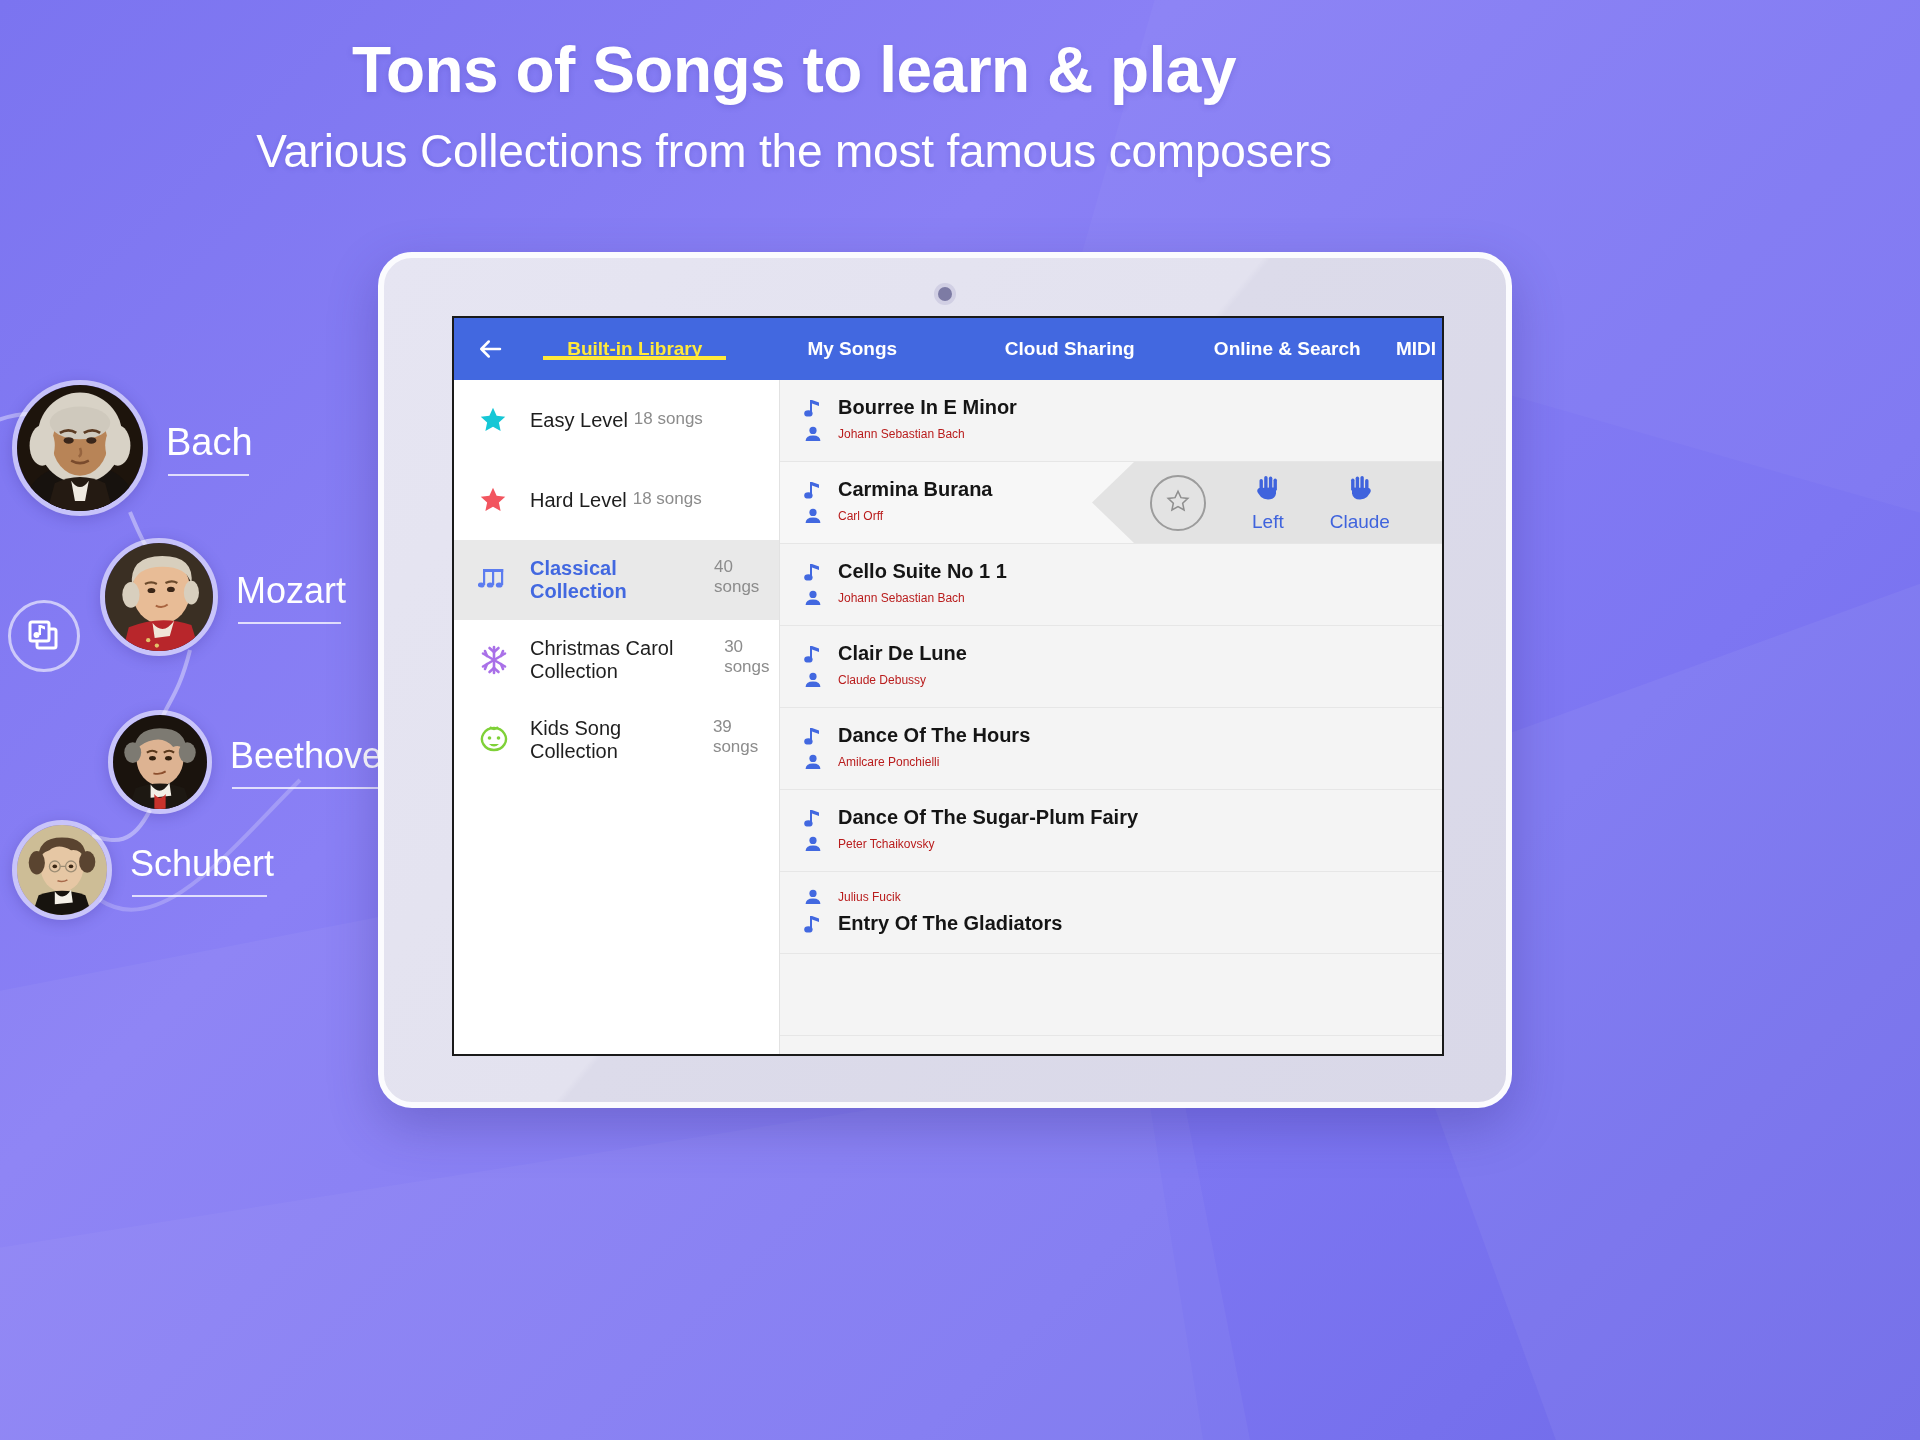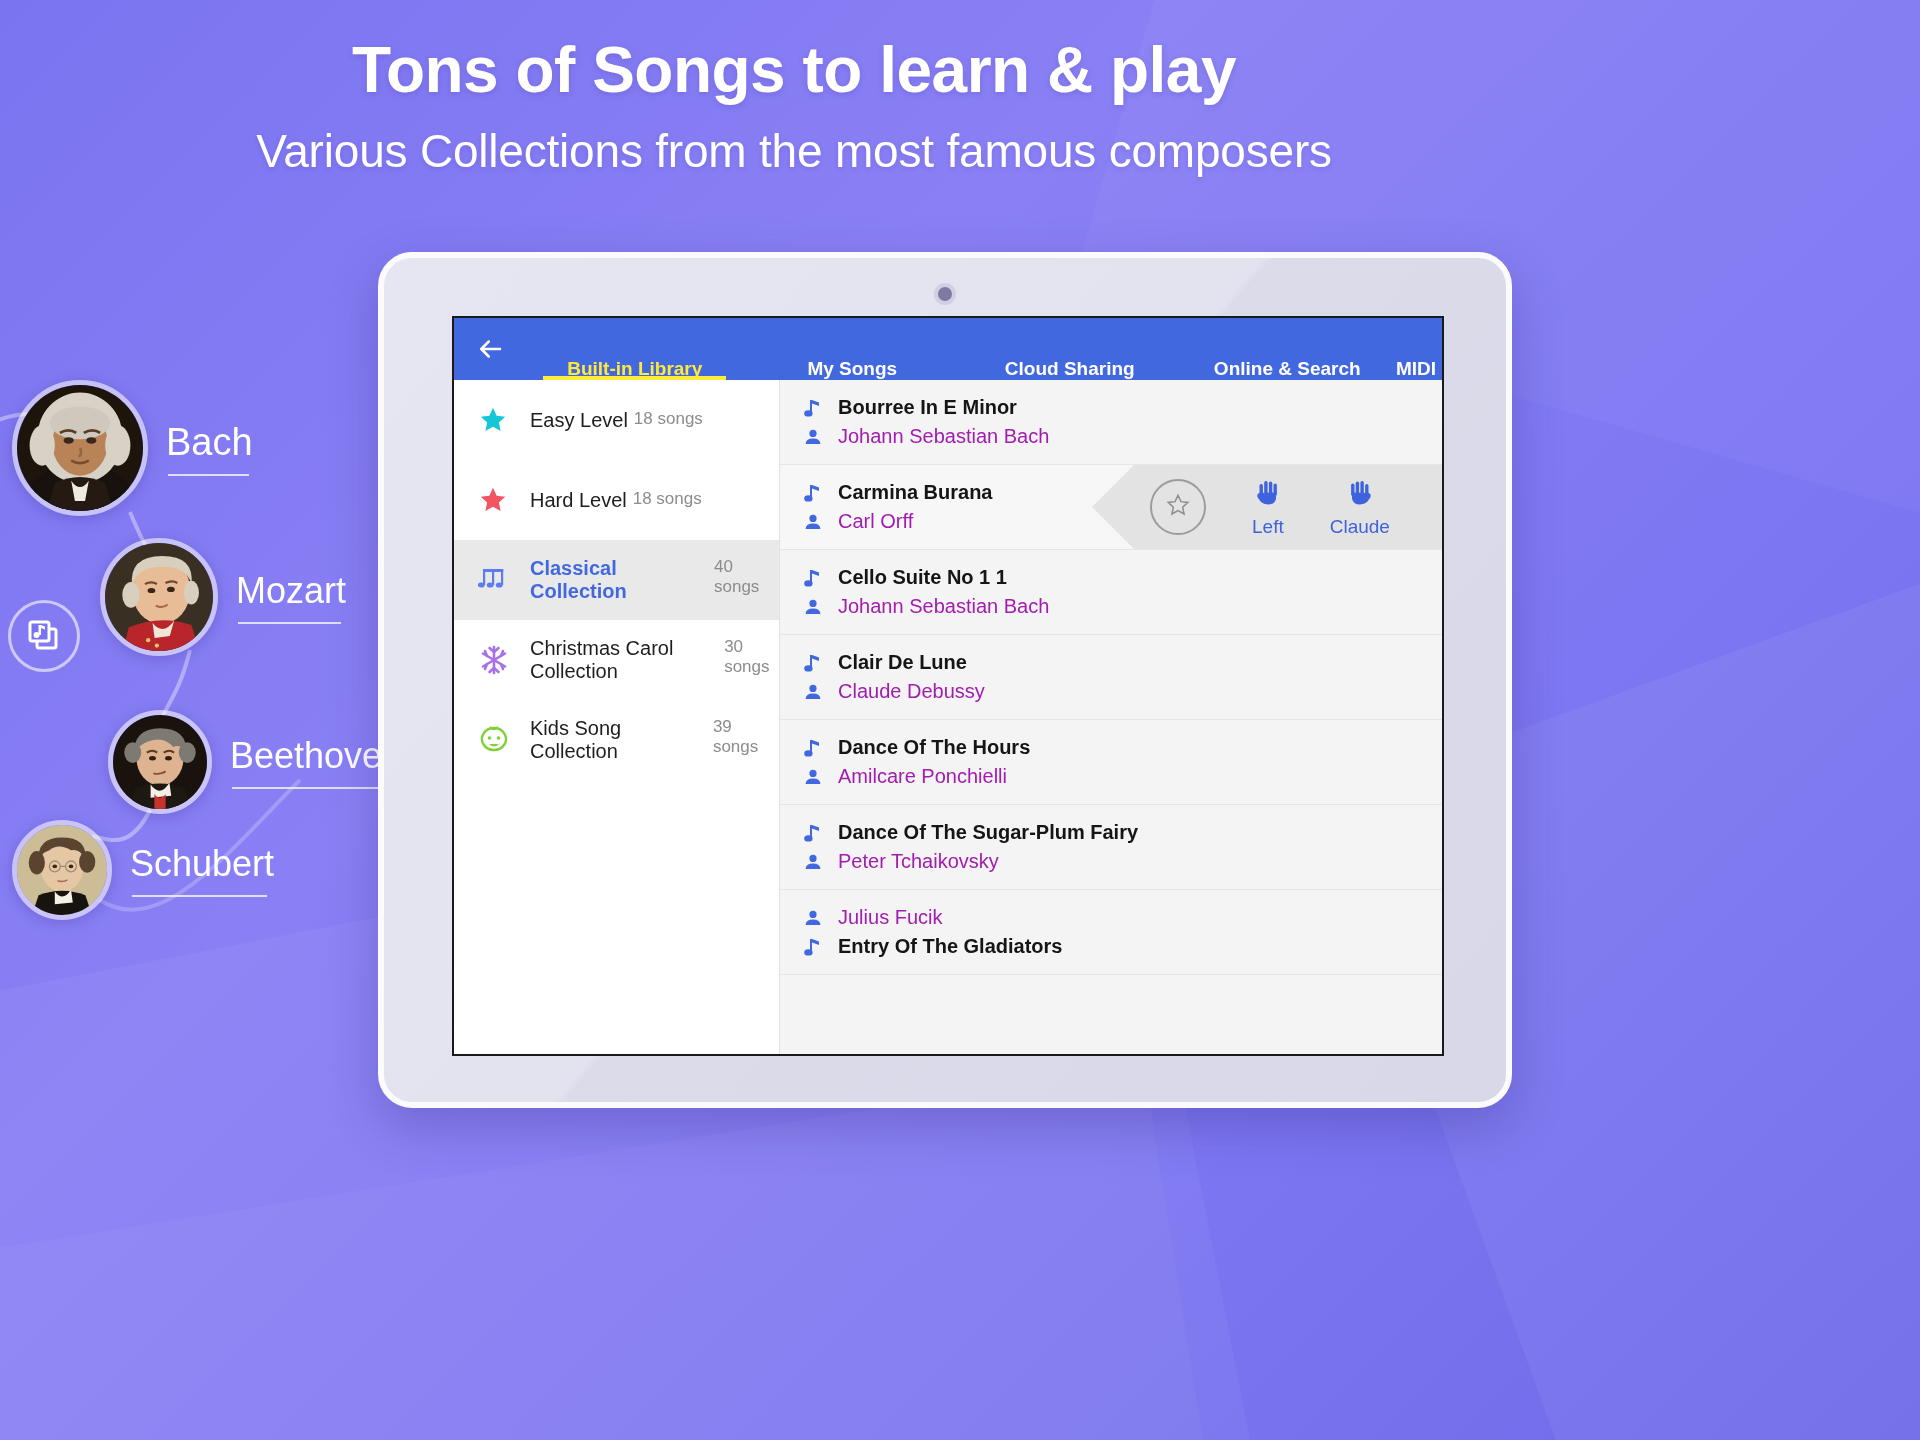--- a/index.html
+++ b/index.html
@@ -138,21 +138,21 @@
     display: flex;
     align-items: stretch;
     flex: none;
     position: relative;
   }
   .back-btn {
     width: 72px;
     display: flex; align-items: center; justify-content: center;
     color: #fff;
   }
-  .tabs { flex: 1; display: flex; align-items: flex-end; }
+  .tabs { flex: 1; display: flex; align-items: center; }
   .tab {
     flex: 1;
     display: flex; align-items: center; justify-content: center;
     color: #ffffff;
     font-size: 19px;
     font-weight: bold;
     position: relative;
     white-space: nowrap;
   }
   .tab.active { color: #ffe93a; }
@@ -192,21 +192,21 @@
   }
   .song {
     position: relative;
     border-bottom: 1px solid #e6e6e6;
     padding: 16px 0 16px 22px;
     min-height: 82px;
   }
   .song-line { display: flex; align-items: center; gap: 14px; }
   .song-line + .song-line { margin-top: 6px; }
   .song-title { font-size: 20px; font-weight: bold; color: #151515; }
-  .song-artist { font-size: 20px; color: #a21caf; }
+  .song-artist { font-size: 12px; color: #b91c1c; }
   .ico-slot { width: 22px; flex: none; display: flex; align-items: center; justify-content: center; }
 
   
   .song.hovered { background: #f7f7f7; }
   .actions {
     position: absolute;
     right: 0; top: 0; bottom: 0;
     width: 350px;
     display: flex; align-items: center;
     background: #e3e3e3;

